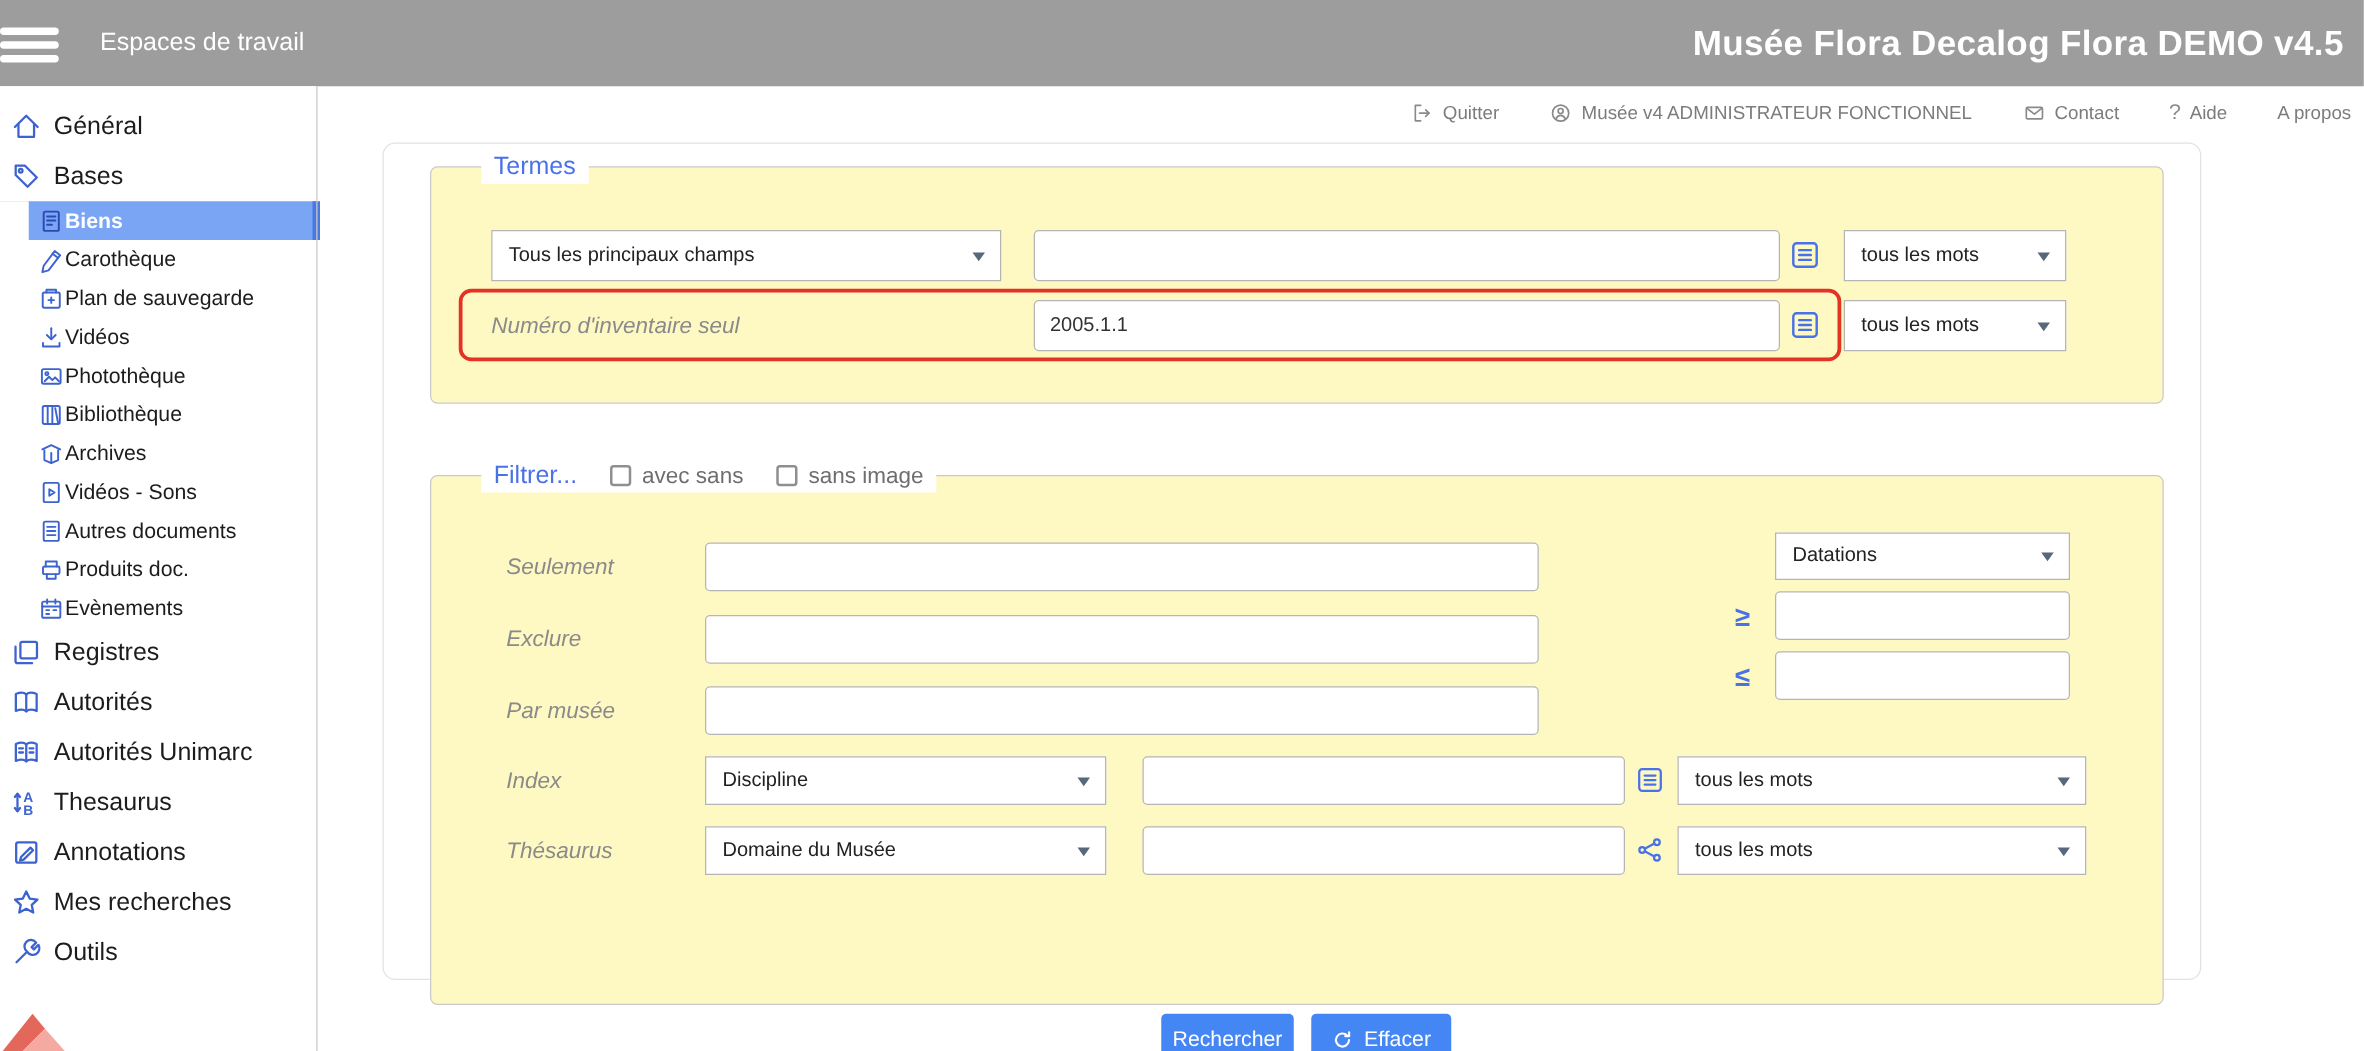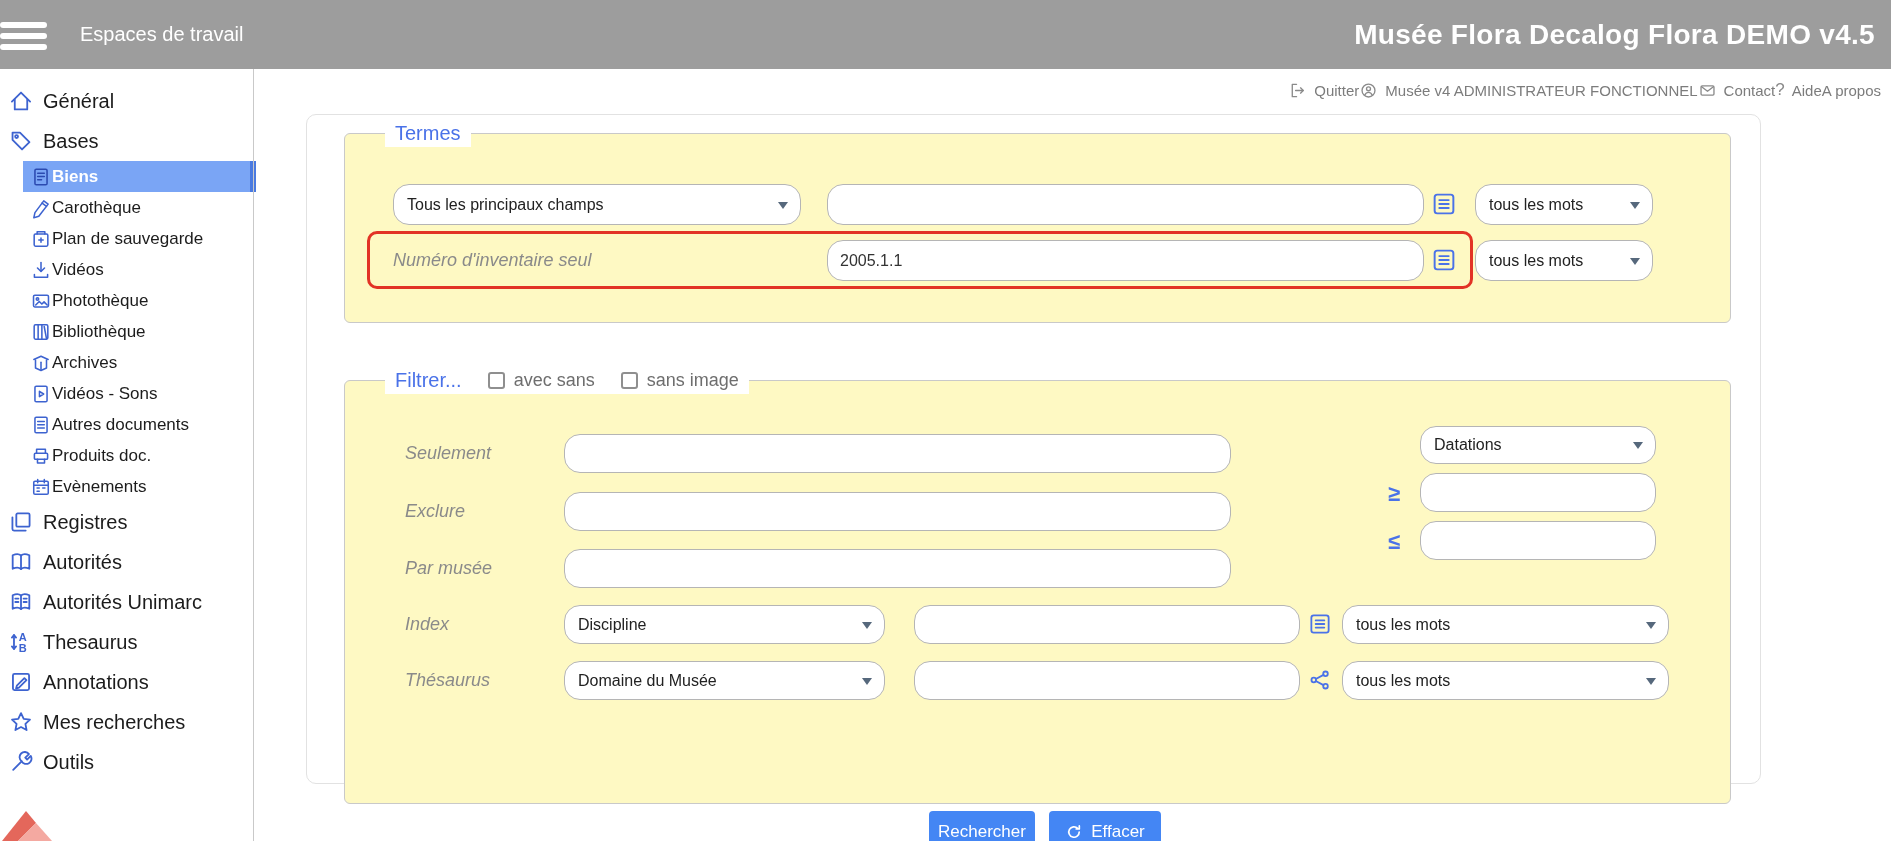--- a/index.html
+++ b/index.html
@@ -8,21 +8,21 @@
   .abs { position:absolute; }
 
   
   .topbar { position:absolute; left:0; top:0; width:1891px; height:69px; background:#9d9d9d; }
   .hamburger { position:absolute; left:0; top:17px; width:47px; height:36px; cursor:pointer; }
   .hamburger span { display:block; height:6px; background:#fff; border-radius:3px; margin-top:5px; width:47px; }
   .workspace-label { left:80px; top:0; height:69px; line-height:69px; color:#fff; font-size:20px; }
   .app-title { right:16px; top:0; height:69px; line-height:69px; color:#fff; font-size:28px; font-weight:bold; letter-spacing:.3px; }
 
   
-  .header-links { position:absolute; top:80px; right:10px; display:flex; align-items:center; 
+  .header-links { position:absolute; top:80px; right:10px; display:flex; align-items:center; gap:40px;
                   color:#7c7c7c; font-size:15px; }
   .hlink { display:flex; align-items:center; gap:7px; cursor:pointer; white-space:nowrap; }
   .hicon svg { width:19px; height:19px; color:#8a8a8a; display:block; }
   .help-glyph { font-size:17px; color:#8a8a8a; }
 
   
   .sidebar { position:absolute; left:0; top:69px; width:253px; bottom:0; padding-top:12px; background:#fff; }
   .vdivider { position:absolute; left:253px; top:69px; width:1px; bottom:0; background:#c9c9c9; }
   .snav-item { display:flex; align-items:center; cursor:pointer; color:#1c1c1c; position:relative; }
   .snav-item.lvl0 { height:40px; padding-left:8px; font-size:20px; gap:9px; }
@@ -40,26 +40,26 @@
   .form-panel { position:absolute; left:306px; top:114px; width:1455px; height:670px;
                 border:1px solid #e2e2e2; border-radius:10px; background:#fff; }
   .fbox { position:absolute; border:1px solid #c9c9c9; border-radius:6px; background:#fef9c3; }
   .fbox-legend { position:absolute; top:-14px; left:40px; background:#fff; padding:0 10px;
                  color:#4a72e8; font-size:20px; display:flex; align-items:center; gap:26px; height:27px; }
   .legend-text { color:#4a72e8; }
   .cb-group { display:flex; align-items:center; gap:9px; cursor:pointer; }
   .cbox { width:17px; height:17px; border:2px solid #8f8f8f; border-radius:3px; background:#fff; }
   .cb-label { color:#6e6e6e; font-size:18px; }
 
-  .ctl-select { position:absolute; border:1px solid #b5b5b5; border-radius:16px; background:#fff;
+  .ctl-select { position:absolute; border:1px solid #b5b5b5; border-radius:0; background:#fff;
                 display:flex; align-items:center; padding:0 32px 0 13px; font-size:16px; color:#222; cursor:pointer; }
   .ctl-select::after { content:""; position:absolute; right:12px; top:50%; margin-top:-3px;
                        border-left:5.5px solid transparent; border-right:5.5px solid transparent;
                        border-top:7px solid #56687c; }
-  .ctl-input { position:absolute; border:1px solid #b5b5b5; border-radius:16px; background:#fff;
+  .ctl-input { position:absolute; border:1px solid #b5b5b5; border-radius:4px; background:#fff;
                padding:0 12px; font-size:16px; color:#333; font-family:inherit; outline:none; }
   .fl-label { position:absolute; font-style:italic; color:#8a8a8a; font-size:18px; }
   .icon-btn { position:absolute; width:26px; height:26px; color:#4a72e8; cursor:pointer; }
   .icon-btn svg { width:26px; height:26px; display:block; }
   .red-highlight { position:absolute; left:22px; top:97px; width:1106px; height:58px;
                    border:3px solid #e23325; border-radius:10px; pointer-events:none; z-index:5; }
   .rel-link { position:absolute; color:#4a72e8; font-size:22px; font-weight:bold; cursor:pointer; }
 
   
   .btn { position:absolute; height:42px; background:#4486f4; color:#fff; border:none; border-radius:4px;

